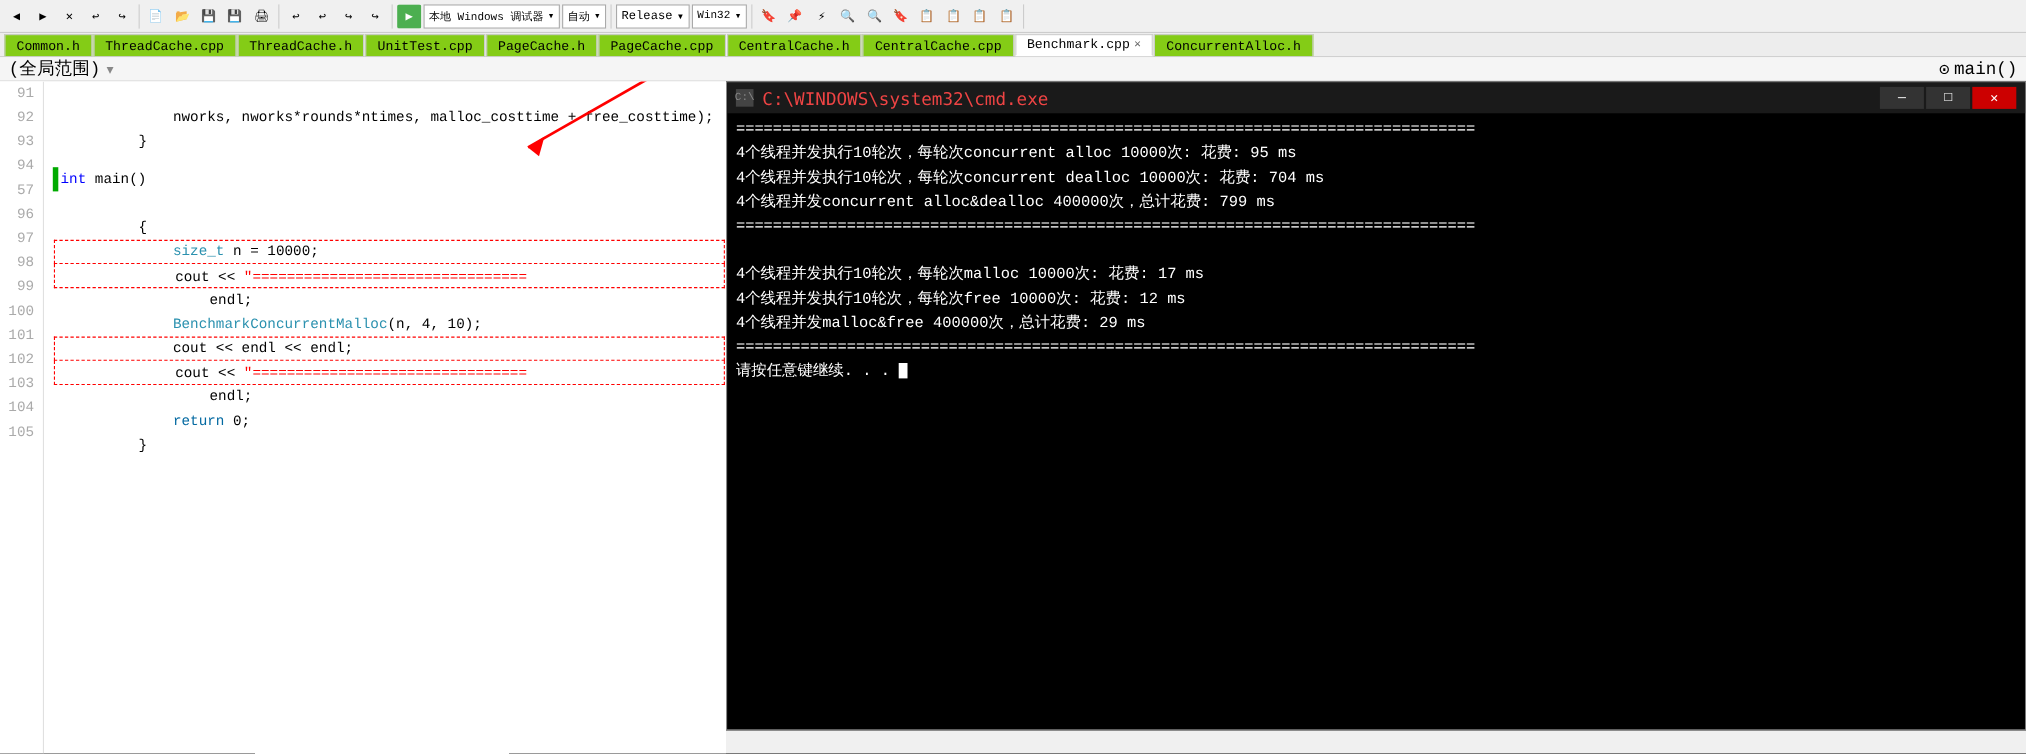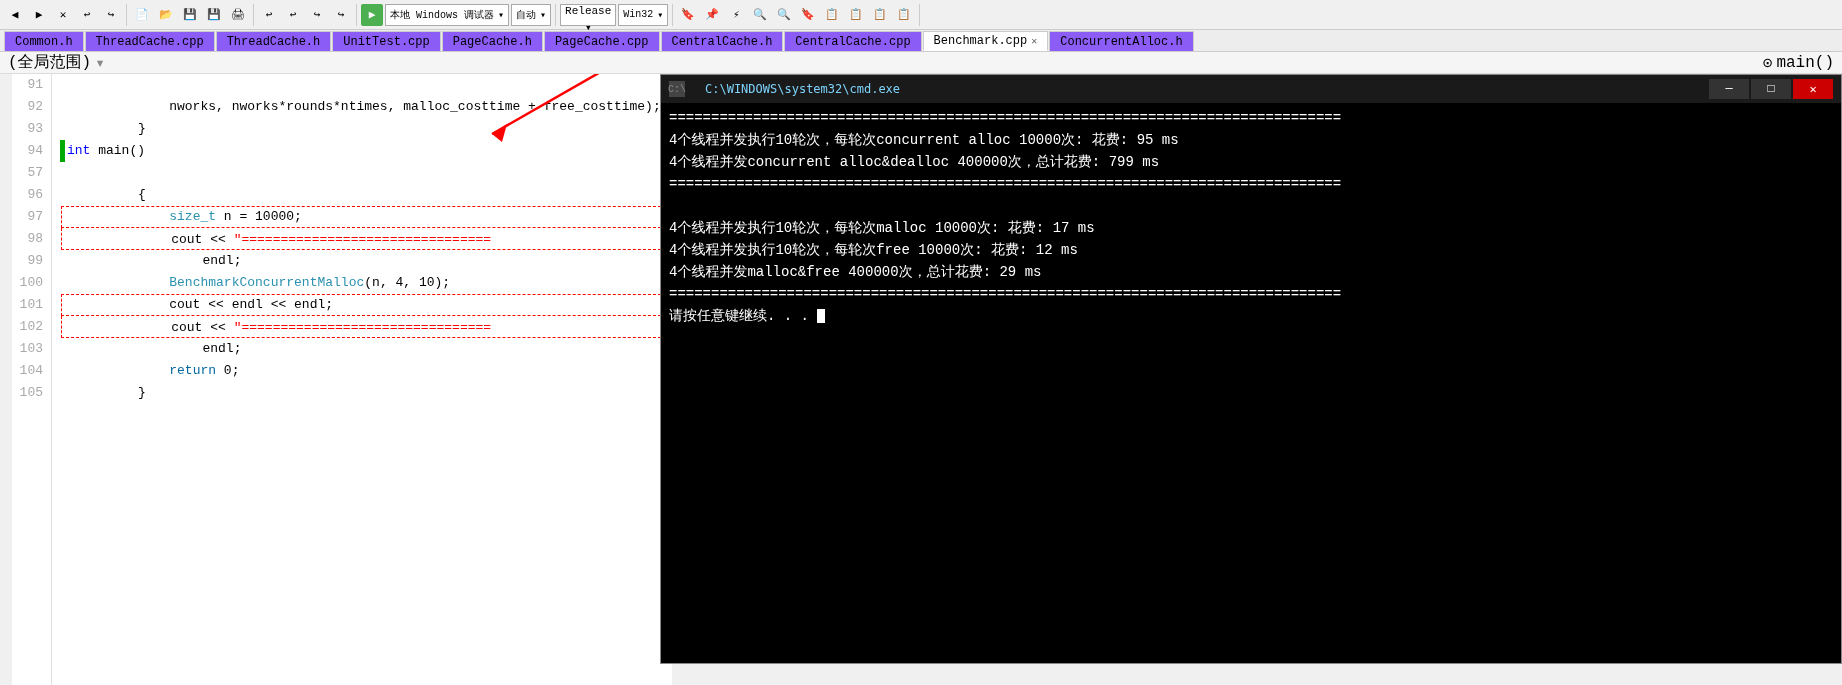--- a/index.html
+++ b/index.html
@@ -59,39 +59,38 @@
       height: 22px;
       border: 1px solid #aaa;
       background: white;
       font-size: 11px;
       padding: 0 4px;
       display: flex;
       align-items: center;
       gap: 4px;
       cursor: pointer;
       position: relative;
-      flex-direction: column;
     }
 
     
     #tabbar {
       height: 22px;
       background: #ededed;
       border-bottom: 1px solid #ccc;
       display: flex;
       align-items: flex-end;
       font-size: 12px;
       padding-left: 4px;
     }
     .tab {
       height: 20px;
       padding: 0 10px;
       border: 1px solid #ccc;
       border-bottom: none;
-      background: #8b5cf6;
+      background: #84cc16;
       display: flex;
       align-items: center;
       cursor: pointer;
       font-size: 12px;
       white-space: nowrap;
       margin-right: 1px;
     }
     .tab.active {
       background: #ffffff;
       border-bottom: 1px solid white;
@@ -114,21 +113,20 @@
       padding: 0 8px;
       gap: 4px;
     }
     #breadcrumb .sep { color: #888; }
 
     
     #main {
       display: flex;
       height: calc(685px - 30px - 22px - 22px);
       position: relative;
-      padding-left: 12px;
     }
 
     
     #editor {
       flex: 0 0 660px;
       background: white;
       overflow: hidden;
       font-size: 14px;
       line-height: 22px;
       position: relative;
@@ -196,25 +194,24 @@
     #cmd-titlebar .title-icon {
       width: 16px;
       height: 16px;
       background: #444;
       display: flex;
       align-items: center;
       justify-content: center;
       font-size: 10px;
     }
     #cmd-titlebar .title-text {
-      color: #7dd3fc;
-      font-size: 12px;
+      color: #ef4444;
+      font-size: 16px;
       font-family: 'Consolas', monospace;
       flex: 1;
-      margin-left: 12px;
     }
     #cmd-titlebar .win-controls {
       display: flex;
       gap: 2px;
     }
     .win-btn {
       width: 40px;
       height: 20px;
       background: #333;
       color: white;
@@ -391,21 +388,21 @@
         <div class="code-line">
           <span class="plain">    nworks, nworks*rounds*ntimes, malloc_costtime + free_costtime);</span>
         </div>
 
         <div class="code-line">
           <span class="plain">}</span>
         </div>
 
         <div class="code-line"></div>
 
-        <div class="code-line" style="display:flex;align-items:center;">
+        <div class="code-line" style="display:flex;align-items:center;margin-top:12px;">
           <span style="display:inline-block;width:5px;height:22px;background:#00aa00;margin-right:2px;flex-shrink:0;"></span>
           <span class="kw-int">int</span><span class="plain">&nbsp;</span><span class="plain">main()</span>
         </div>
 
         <div class="code-line">
           <span class="plain">{</span>
         </div>
 
         <div class="code-line">
           <span class="plain">    </span><span class="type-size">size_t</span><span class="plain"> n = 10000;</span>
@@ -462,20 +459,21 @@
       <div class="title-text">C:\WINDOWS\system32\cmd.exe</div>
       <div class="win-controls">
         <div class="win-btn">—</div>
         <div class="win-btn">□</div>
         <div class="win-btn close">✕</div>
       </div>
     </div>
     <div id="cmd-body">
       <div class="cmd-line cmd-separator">================================================================================</div>
       <div class="cmd-line">4个线程并发执行10轮次，每轮次concurrent alloc 10000次: 花费: 95 ms</div>
+      <div class="cmd-line">4个线程并发执行10轮次，每轮次concurrent dealloc 10000次: 花费: 704 ms</div>
       <div class="cmd-line">4个线程并发concurrent alloc&amp;dealloc 400000次，总计花费: 799 ms</div>
       <div class="cmd-line cmd-separator">================================================================================</div>
       <div class="cmd-line">&nbsp;</div>
       <div class="cmd-line">4个线程并发执行10轮次，每轮次malloc 10000次: 花费: 17 ms</div>
       <div class="cmd-line">4个线程并发执行10轮次，每轮次free 10000次: 花费: 12 ms</div>
       <div class="cmd-line">4个线程并发malloc&amp;free 400000次，总计花费: 29 ms</div>
       <div class="cmd-line cmd-separator">================================================================================</div>
       <div class="cmd-line">请按任意键继续. . . <span class="cmd-cursor"></span></div>
     </div>
   </div>

